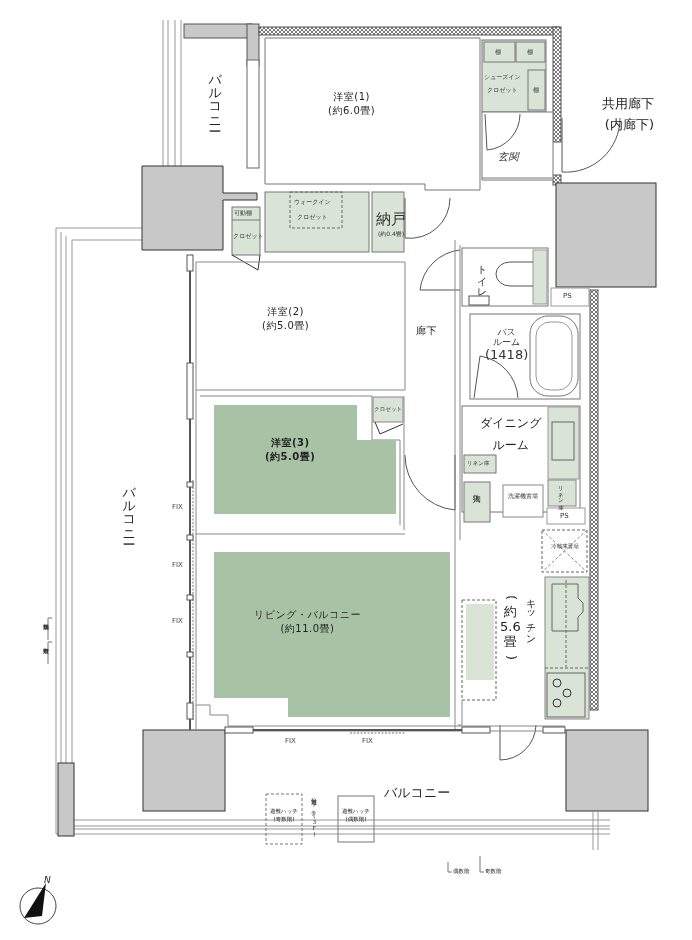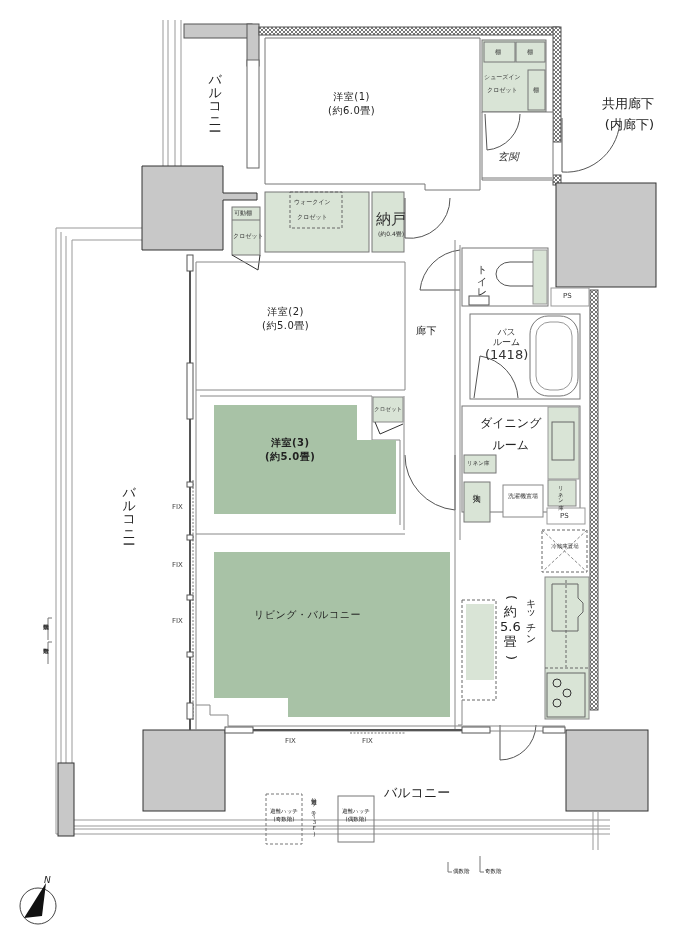--- a/index.html
+++ b/index.html
@@ -181,20 +181,21 @@
   <div>(約5.0畳)</div>
 </div>
 
 <div class="lbl room-lg" style="left:265px;top:436px;font-weight:bold;">
   <div>洋室(3)</div>
   <div>(約5.0畳)</div>
 </div>
 
 <div class="lbl room-lg" style="left:254px;top:608px;">
   <div>リビング・バルコニー</div>
+  <div>(約11.0畳)</div>
 </div>
 
 <div class="lbl room-lg vert" style="left:524px;top:592px;">キッチン</div>
 <div class="lbl room-md" style="left:500px;top:590px;line-height:1.15;">
   <div style="transform:rotate(90deg);">(</div>
   <div>約</div>
   <div>5.6</div>
   <div>畳</div>
   <div style="transform:rotate(90deg);">)</div>
 </div>

